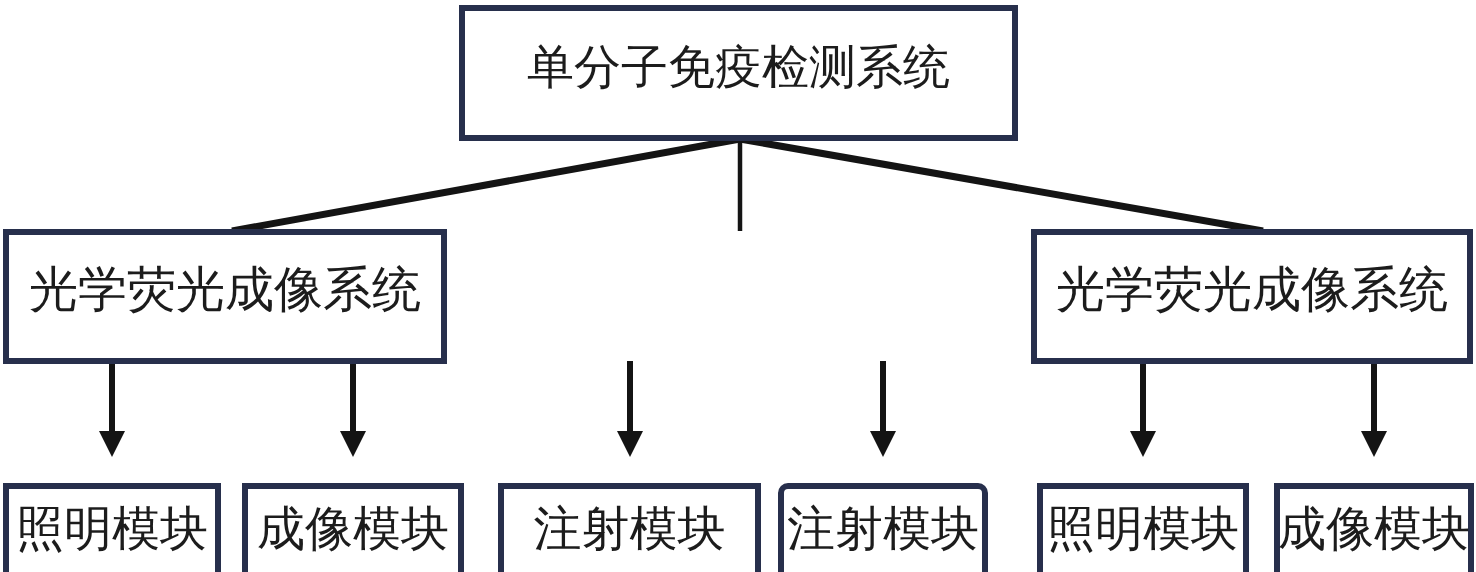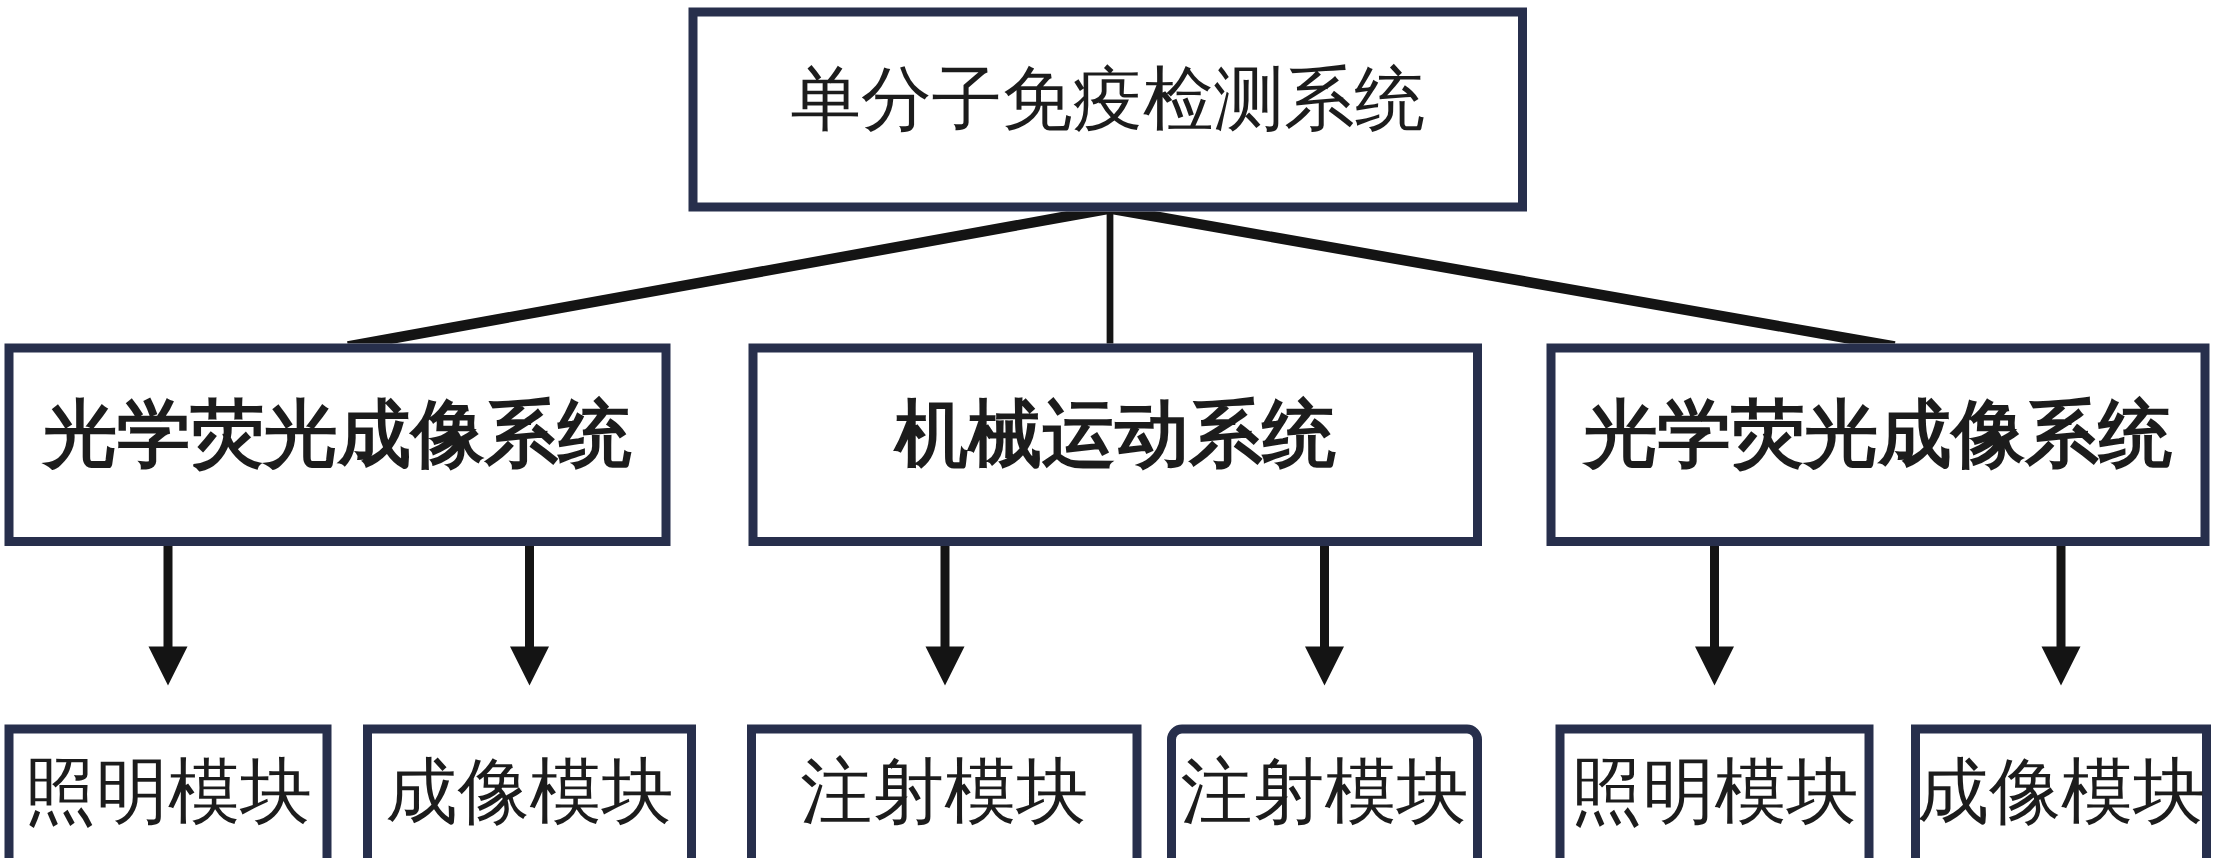--- a/index.html
+++ b/index.html
@@ -37,21 +37,21 @@
   .node .label {
     display: block;
     white-space: nowrap;
     line-height: 1;
     padding-bottom: 14px; 
     text-align: right;
   }
   
   #node-root        { left: 459px; top: 5px;   width: 559px; height: 136px; font-size: 47px; }
   
-  .lvl2             { top: 229px; height: 135px; font-size: 49px; font-weight: bold; }
+  .lvl2             { top: 229px; height: 135px; font-size: 49px; }
   #node-optical-left  { left: 3px;    width: 444px; }
   #node-mechanical    { left: 499px;  width: 489px; }
   #node-optical-right { left: 1031px; width: 442px; }
   
   .lvl3             { top: 453px; height: 100px; font-size: 48px; margin-top: 30px; }
   .lvl3 .label      { padding-bottom: 10px; }
   #node-illum-left  { left: 3px;    width: 218px; }
   #node-imag-left   { left: 242px;  width: 222px; }
   #node-sample      { left: 498px;  width: 263px; }
   #node-inject      { left: 778px;  width: 210px; border-radius: 10px; }
@@ -95,23 +95,20 @@
     </g>
   </svg>
 
   <div class="node" id="node-root">
     <span class="label">单分子免疫检测系统</span>
   </div>
 
   <div class="node lvl2" id="node-optical-left">
     <span class="label">光学荧光成像系统</span>
   </div>
-  <div class="node lvl2" id="node-mechanical">
-    <span class="label">机械运动系统</span>
-  </div>
   <div class="node lvl2" id="node-optical-right">
     <span class="label">光学荧光成像系统</span>
   </div>
 
   <div class="node lvl3" id="node-illum-left">
     <span class="label">照明模块</span>
   </div>
   <div class="node lvl3" id="node-imag-left">
     <span class="label">成像模块</span>
   </div>

